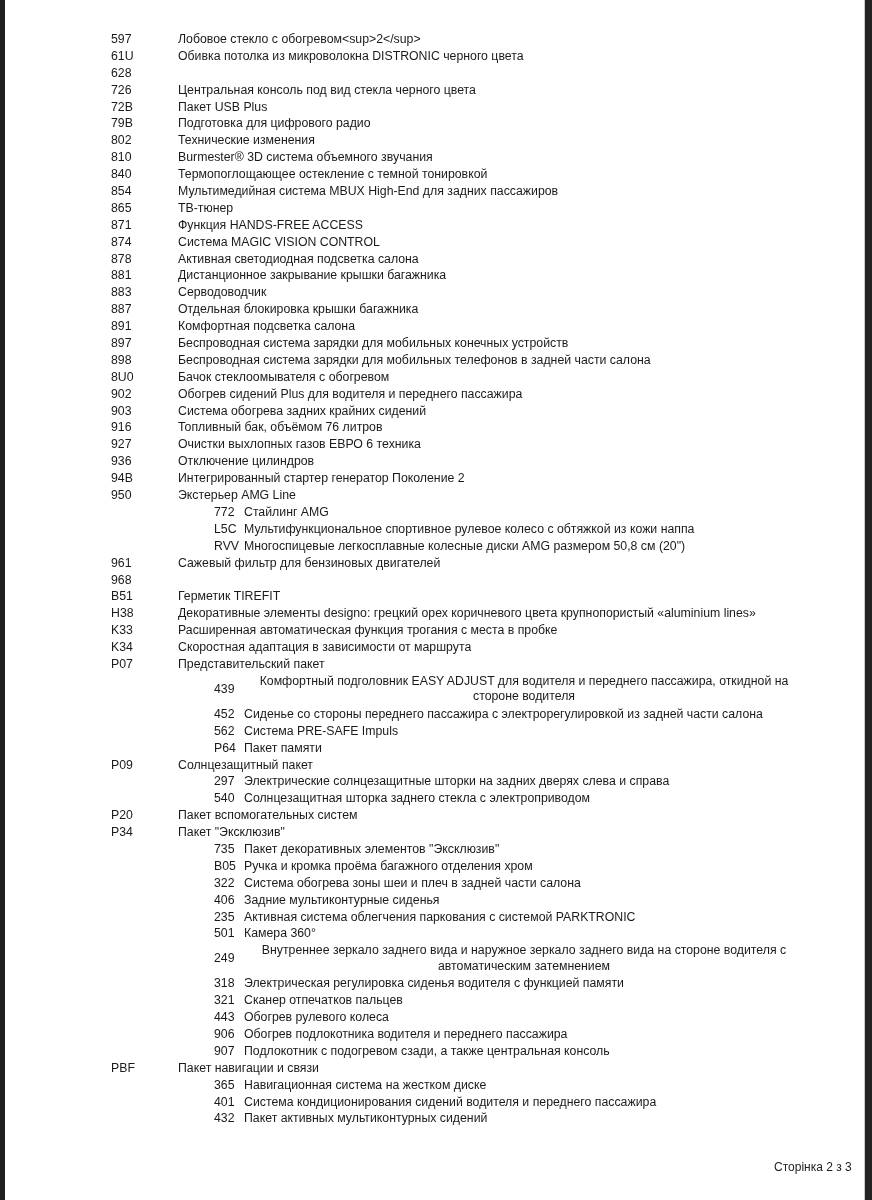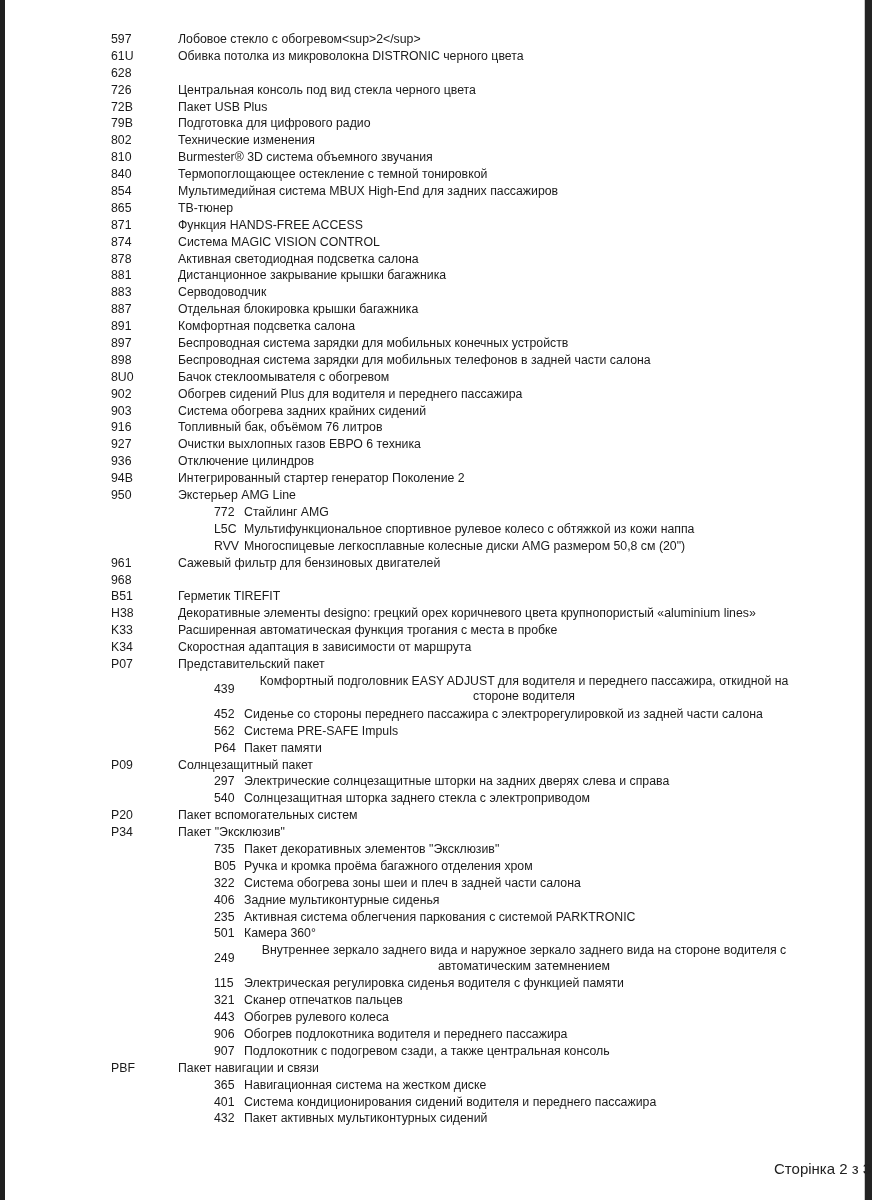--- a/index.html
+++ b/index.html
@@ -13,21 +13,21 @@
   .edge-right { position:absolute; right:0; top:0; width:7px; height:1200px; background:#232323; border-left:1px solid #c9c9c9; }
   .page { position:absolute; left:0; top:31px; width:744px; }
   .row { position:relative; height:16.9px; font-size:12.3px; line-height:16.9px; white-space:nowrap; }
   .row .code { position:absolute; left:111px; top:0; }
   .row .desc { position:absolute; left:178px; top:0; }
   .row.sub .code { left:178px;margin-left:36px; }
   .row.sub .desc { left:244px;text-align:center; }
   .row.two { height:33px; }
   .row.two .code { top:8px; }
   .row.two .desc { white-space:normal; width:560px; line-height:15.5px; top:1px; }
-  .footer { position:absolute; left:774px; top:1160px; font-size:15px; color:#222; }
+  .footer { position:absolute; left:774px; top:1160px; font-size:12px; color:#222; }
 </style>
 </head>
 <body>
 
 <div class="edge-left"></div>
 <div class="edge-right"></div>
 
 <div class="page" id="options-list">
     <div class="row">
       <span class="code">597</span>
@@ -237,21 +237,21 @@
     </div>
     <div class="row sub">
       <span class="code">501</span>
       <span class="desc">Камера 360°</span>
     </div>
     <div class="row sub two">
       <span class="code">249</span>
       <span class="desc">Внутреннее зеркало заднего вида и наружное зеркало заднего вида на стороне водителя с автоматическим затемнением</span>
     </div>
     <div class="row sub">
-      <span class="code">115</span>
+      <span class="code">318</span>
       <span class="desc">Электрическая регулировка сиденья водителя с функцией памяти</span>
     </div>
     <div class="row sub">
       <span class="code">321</span>
       <span class="desc">Сканер отпечатков пальцев</span>
     </div>
     <div class="row sub">
       <span class="code">443</span>
       <span class="desc">Обогрев рулевого колеса</span>
     </div>

